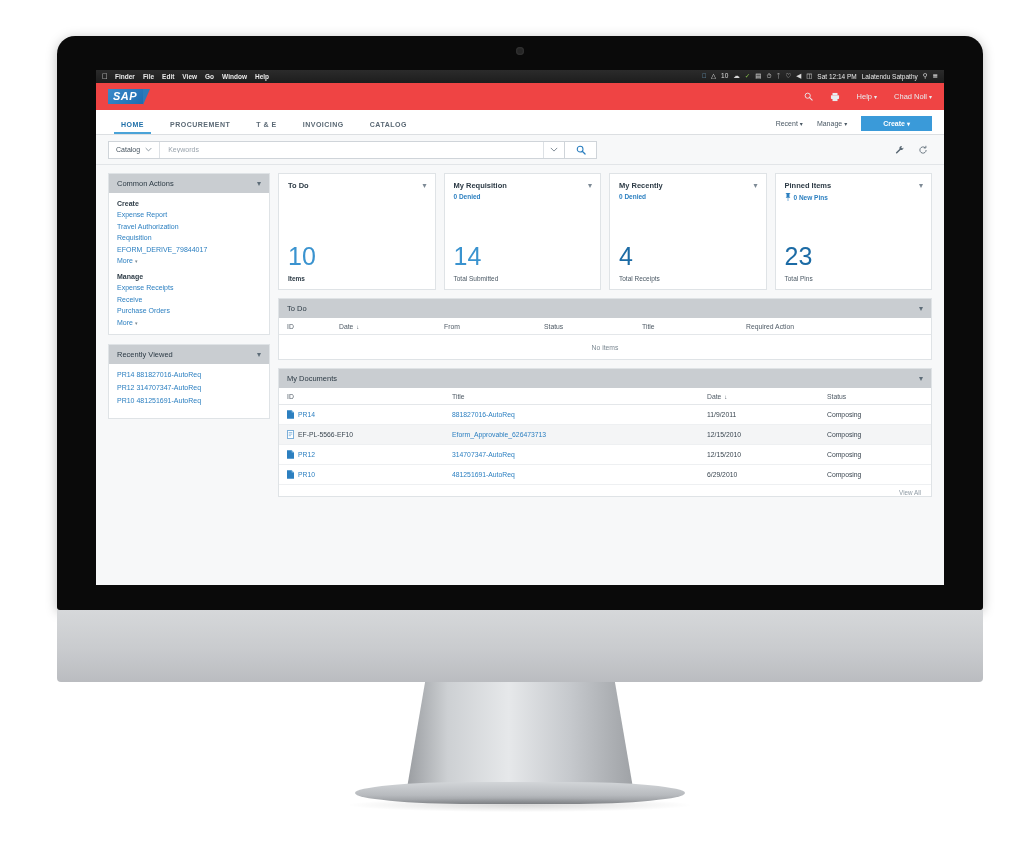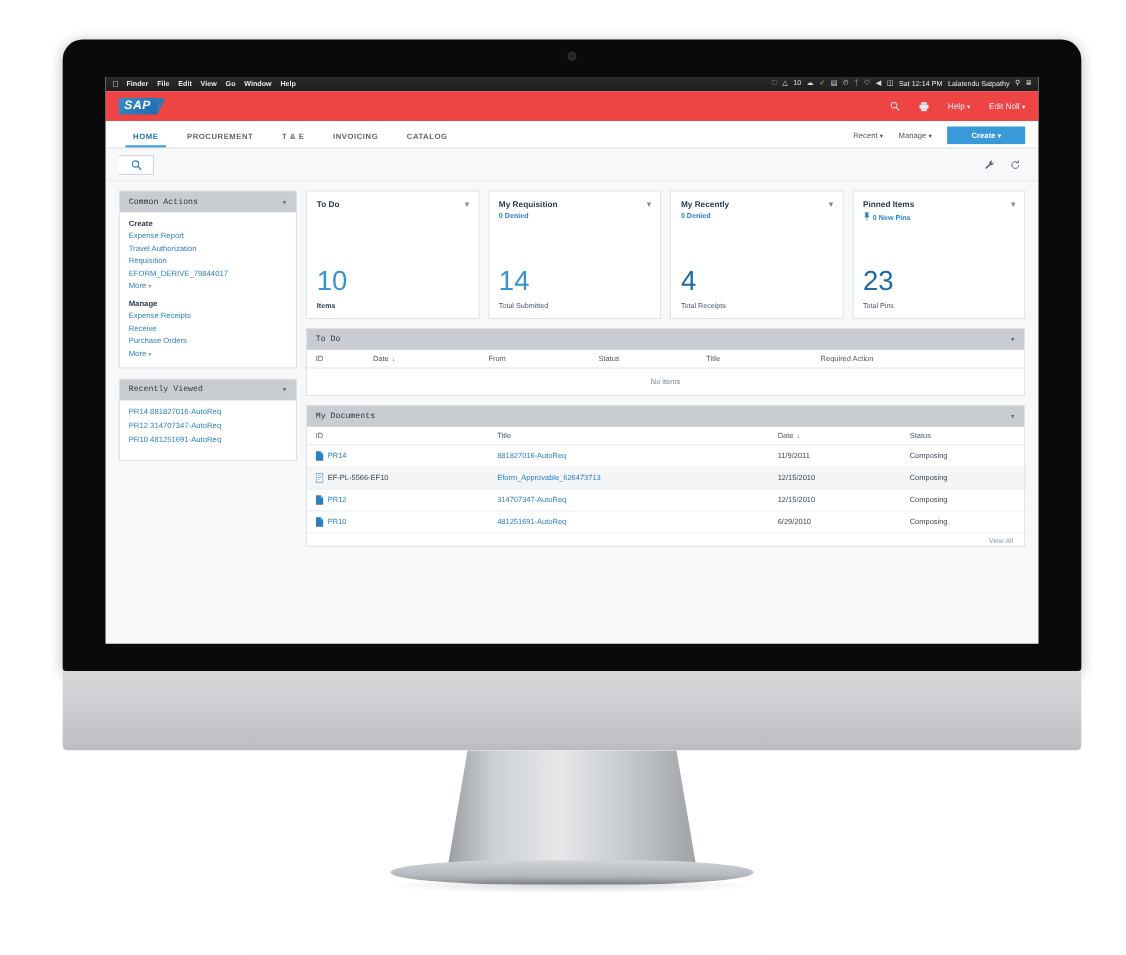--- a/index.html
+++ b/index.html
@@ -161,21 +161,21 @@
     display: flex; background: #f7f8f9; height: 100%;
     padding: 8px 12px 0 12px; gap: 8px;
   }
   #left-col { width: 162px; flex: 0 0 162px; display: flex; flex-direction: column; gap: 9px; }
   #right-col { flex: 1; display: flex; flex-direction: column; gap: 8px; }
 
   
   .panel { background: #ffffff; border: 1px solid #dfe3e6; }
   .panel-head {
     background: #c9cdd1; height: 19px; display: flex; align-items: center;
-    padding: 0 8px; font-size: 7.5px; color: #2c3a45; font-weight: normal; font-family: Liberation Mono, monospace;
+    padding: 0 8px; font-size: 7.5px; color: #2c3a45; font-weight: normal;
   }
   .panel-head .chev { margin-left: auto; color: #5d6c78; font-size: 8px; }
   .panel-body { padding: 7px 8px 8px 8px; }
 
   .sec-title { font-size: 7px; font-weight: bold; color: #2f3d48; margin: 0 0 4px 0; }
   .sec-title.second { margin-top: 9px; }
   .link-item { font-size: 7px; color: #2b7fc0; margin-bottom: 4.5px; cursor: pointer; white-space: nowrap; }
   .more-item { font-size: 7px; color: #2b7fc0; cursor: pointer; }
   .more-item .tri { font-size: 5px; color: #7b8892; margin-left: 2px; }
   .recent-item { font-size: 7px; color: #2b7fc0; margin-bottom: 6px; cursor: pointer; white-space: nowrap; }
@@ -279,38 +279,54 @@
           </svg>
       </span>
       <span class="topbar-icon">
         <svg width="10" height="10" viewBox="0 0 16 16">
             <rect x="4" y="1.5" width="8" height="3.5" fill="#e8ecef"></rect>
             <rect x="1.5" y="5" width="13" height="6" rx="1" fill="#e8ecef"></rect>
             <rect x="4" y="11" width="8" height="3.5" fill="#e8ecef"></rect>
           </svg>
       </span>
       <span class="tb-label"><span>Help</span><span class="caret">▾</span></span>
-      <span class="tb-label"><span>Edit Noll</span><span class="caret">▾</span></span>
+      <span class="tb-label"><span>Chad Noll</span><span class="caret">▾</span></span>
     </div>
   </div>
 
   <div id="sap-nav">
     <div class="nav-tab active">HOME</div>
     <div class="nav-tab">PROCUREMENT</div>
     <div class="nav-tab">T &amp; E</div>
     <div class="nav-tab">INVOICING</div>
     <div class="nav-tab">CATALOG</div>
     <div id="nav-right">
       <span class="nav-link"><span>Recent</span><span class="caret">▾</span></span>
       <span class="nav-link"><span>Manage</span><span class="caret">▾</span></span>
       <span id="create-btn"><span>Create</span><span class="caret">▾</span></span>
     </div>
   </div>
 
   <div id="search-row">
+    <div id="search-box">
+      <div id="catalog-select">
+        <span>Catalog</span>
+        <span>
+          <svg width="7" height="5" viewBox="0 0 10 6">
+              <path d="M1 1l4 4 4-4" fill="none" stroke="#7b8892" stroke-width="1.2"></path>
+            </svg>
+        </span>
+      </div>
+      <input id="keyword-input" placeholder="Keywords" style="">
+      <div id="search-drop">
+        <svg width="8" height="5" viewBox="0 0 10 6">
+            <path d="M1 1l4 4 4-4" fill="none" stroke="#7b8892" stroke-width="1.2"></path>
+          </svg>
+      </div>
+    </div>
     <div id="search-go">
       <svg width="10" height="10" viewBox="0 0 16 16">
           <circle cx="6.6" cy="6.6" r="4.6" fill="none" stroke="#2b7fc0" stroke-width="1.7"></circle>
           <line x1="10" y1="10" x2="14.5" y2="14.5" stroke="#2b7fc0" stroke-width="2" stroke-linecap="round"></line>
         </svg>
     </div>
     <div id="tools-right">
       <span class="topbar-icon">
         <svg width="10" height="10" viewBox="0 0 16 16">
             <path d="M11.2 1.6a3.6 3.6 0 00-4.1 4.6L1.8 11.5a1.2 1.2 0 001.7 1.7l5.3-5.3a3.6 3.6 0 004.6-4.1L11.6 5.6 9.9 3.9z" fill="#5a6874"></path>

